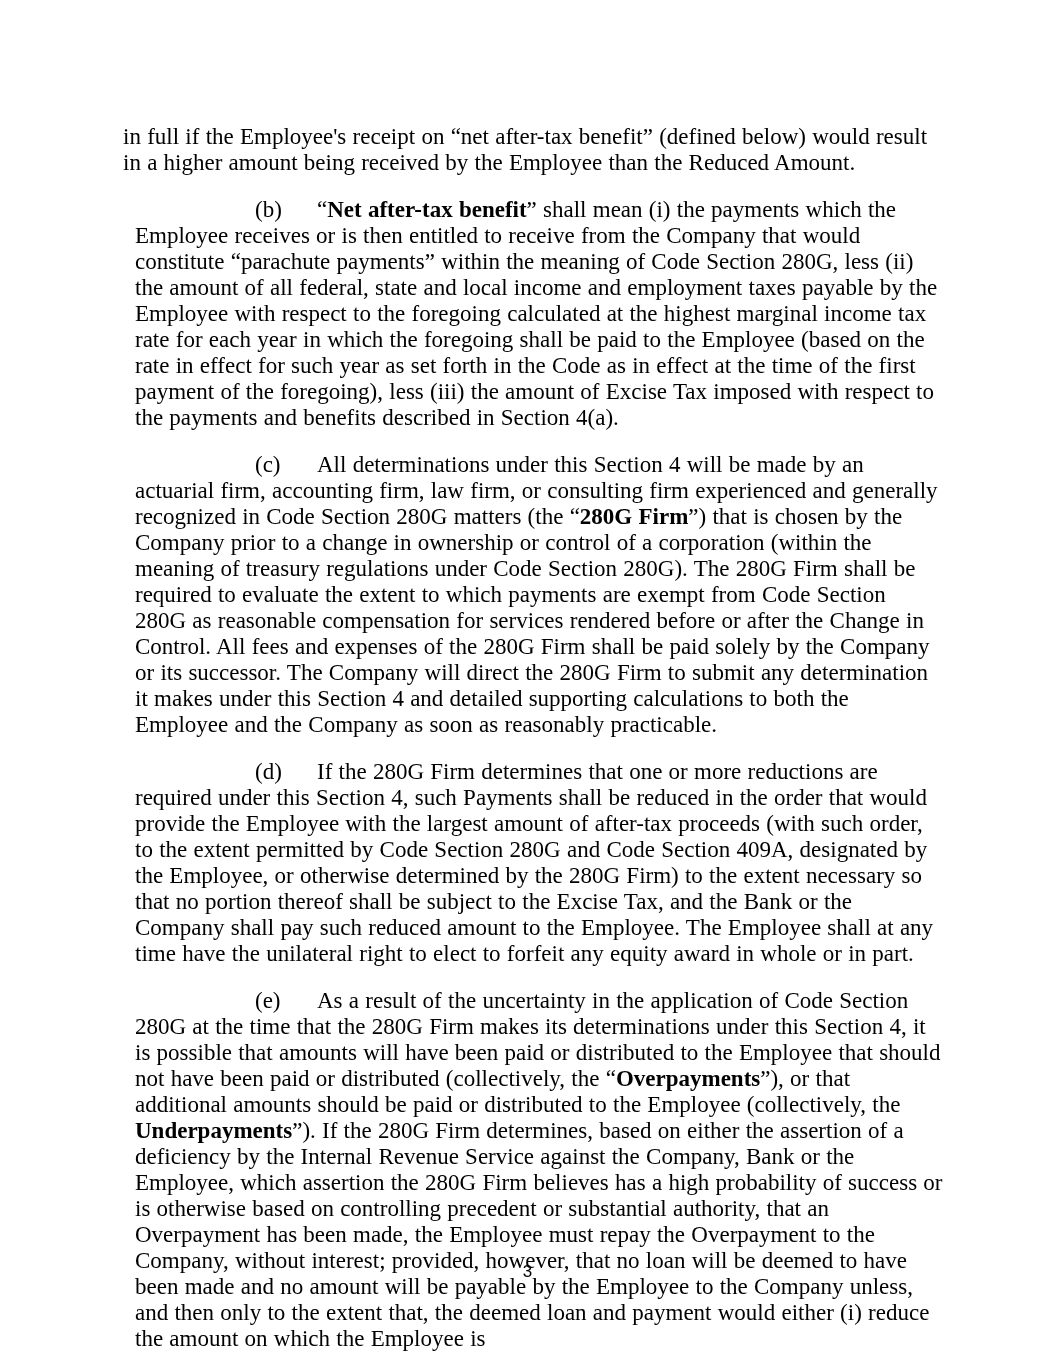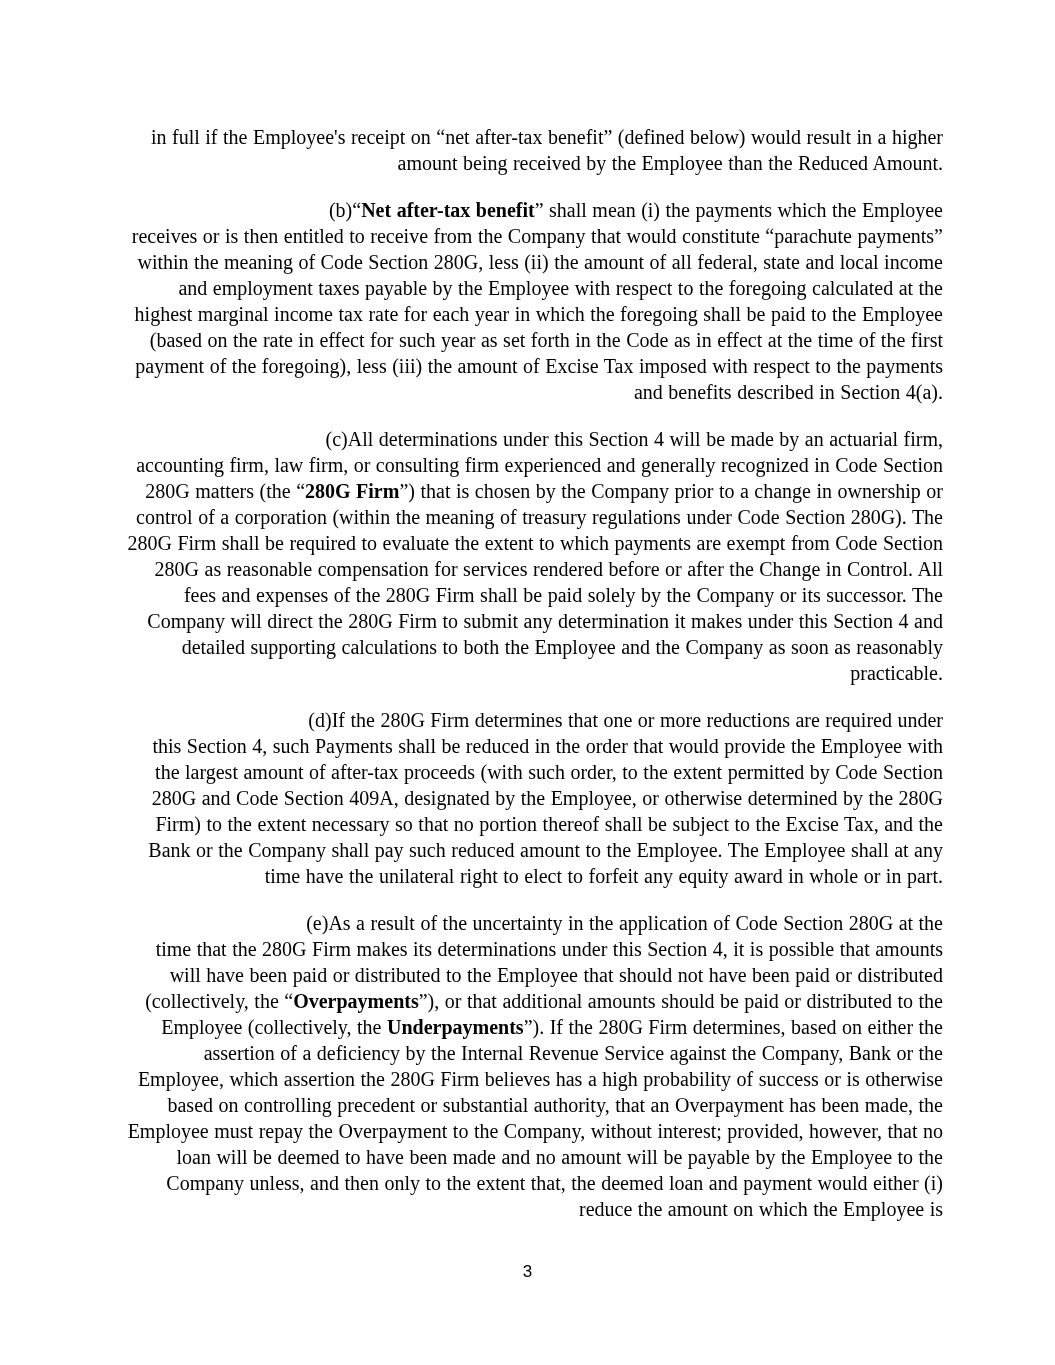--- a/index.html
+++ b/index.html
@@ -20,27 +20,28 @@
     height: 1365px;
     box-sizing: border-box;
     padding: 124px 112px 0 123px;
     overflow: hidden;
   }
   .doc-body {
     width: 820px;
   }
   .para {
     margin: 0 0 21px 0;
-    font-size: 20px;
+    font-size: 23px;
     line-height: 26px;
-    text-align: right;
+    text-align: left;
     word-spacing: 0.5px;
   }
   .para.labeled {
     text-indent: 120px;
+    margin-left: 12px;
   }
   .plabel {
     display: inline-block;
     width: 62px;
     text-indent: 0;
   }
   .b { font-weight: bold; }
   .i { }
   .footer {
     position: absolute;

